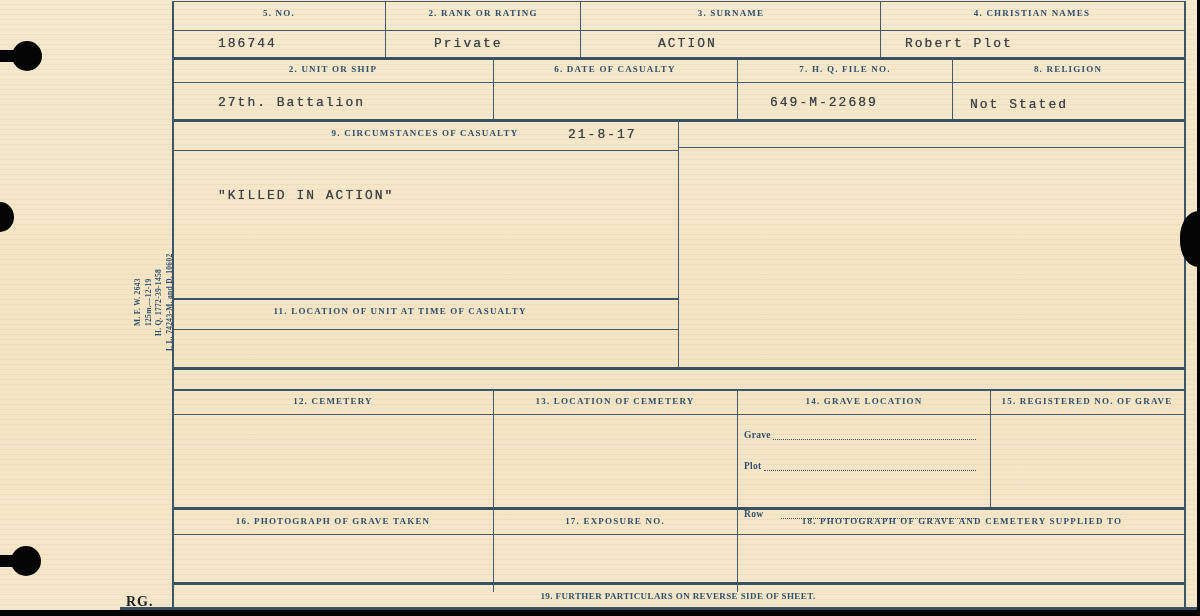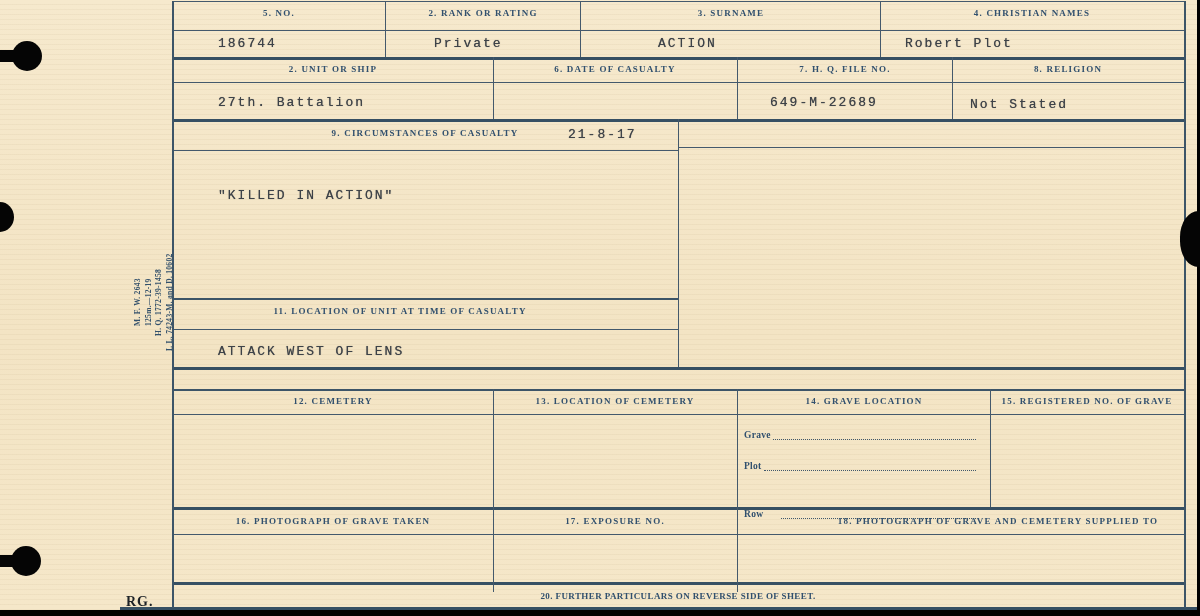--- a/index.html
+++ b/index.html
@@ -113,21 +113,20 @@
   <div class="typed" style="left:218px;top:95px;">27th. Battalion</div>
   <div class="typed" style="left:568px;top:95px;margin-top:32px;">21-8-17</div>
   <div class="typed" style="left:770px;top:95px;">649-M-22689</div>
   <div class="typed" style="left:970px;top:97px;">Not Stated</div>
 
   <div class="hlabel" style="left:425px;top:128px;">9. CIRCUMSTANCES OF CASUALTY</div>
   <div class="typed" style="left:218px;top:188px;">"KILLED IN ACTION"</div>
   <div class="typed" style="left:700px;top:200px;"></div>
 
   <div class="hlabel" style="left:400px;top:306px;">11. LOCATION OF UNIT AT TIME OF CASUALTY</div>
-  <div class="typed" style="left:218px;top:344px;">ATTACK WEST OF LENS</div>
 
 
   <div class="hlabel" style="left:333px;top:396px;">12. CEMETERY</div>
   <div class="hlabel" style="left:615px;top:396px;">13. LOCATION OF CEMETERY</div>
   <div class="hlabel" style="left:864px;top:396px;">14. GRAVE LOCATION</div>
   <div class="hlabel" style="left:1087px;top:396px;">15. REGISTERED NO. OF GRAVE</div>
 
   <div class="typed" style="left:218px;top:440px;"></div>
   <div class="typed" style="left:510px;top:440px;"></div>
   <div class="typed" style="left:1005px;top:440px;"></div>
@@ -140,27 +139,27 @@
     <span>Plot</span>
     <span class="dots"></span>
   </div>
   <div class="gl-row" style="top:509px;gap:16px;">
     <span>Row</span>
     <span class="dots"></span>
   </div>
 
   <div class="hlabel" style="left:333px;top:516px;">16. PHOTOGRAPH OF GRAVE TAKEN</div>
   <div class="hlabel" style="left:615px;top:516px;">17. EXPOSURE NO.</div>
-  <div class="hlabel" style="left:962px;top:516px;margin-left:36px;">18. PHOTOGRAPH OF GRAVE AND CEMETERY SUPPLIED TO</div>
+  <div class="hlabel" style="left:962px;top:516px;">18. PHOTOGRAPH OF GRAVE AND CEMETERY SUPPLIED TO</div>
 
   <div class="typed" style="left:218px;top:552px;"></div>
   <div class="typed" style="left:540px;top:552px;"></div>
   <div class="typed" style="left:760px;top:552px;"></div>
 
-  <div class="notetext" style="left:678px;top:591px;">20. FURTHER PARTICULARS ON REVERSE SIDE OF SHEET.</div>
+  <div class="notetext" style="left:678px;top:591px;">19. FURTHER PARTICULARS ON REVERSE SIDE OF SHEET.</div>
 
   <div class="margin-note">
     <div>M. F. W. 2643</div>
     <div>125m.—12-19</div>
     <div>H. Q. 1772-39-1458</div>
     <div>I. L. 74243-M. and D. 10602</div>
   </div>
   <div class="stamp">RG.</div>
 
 </div>

